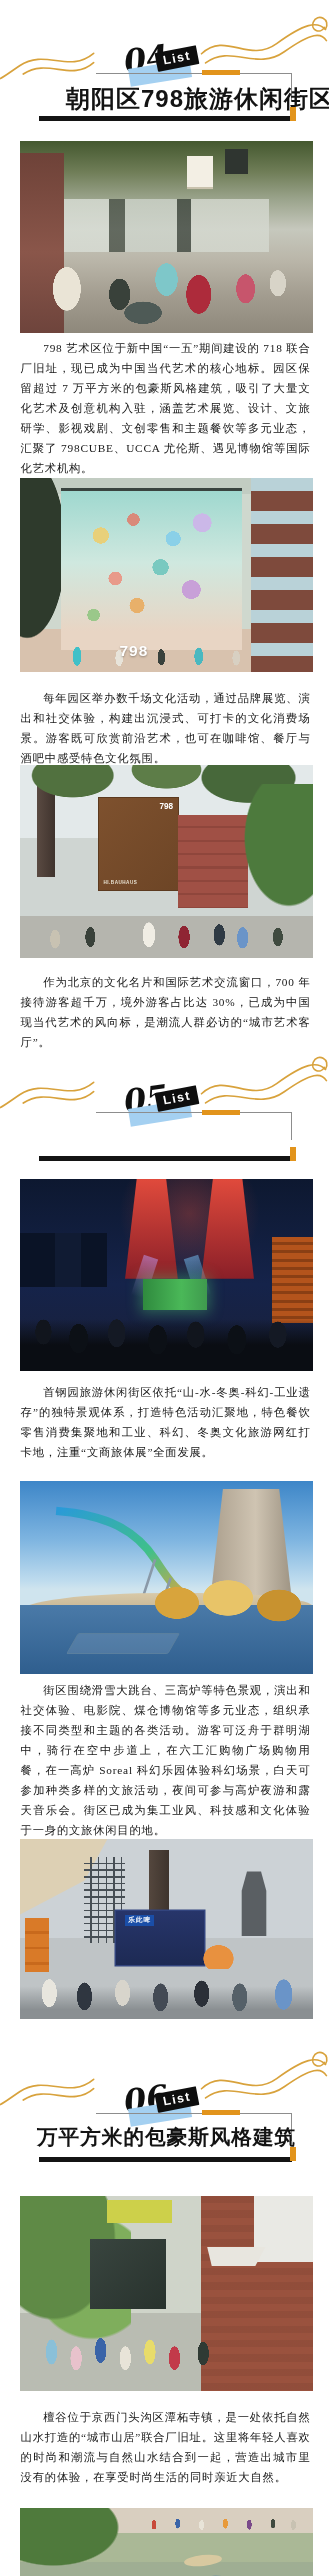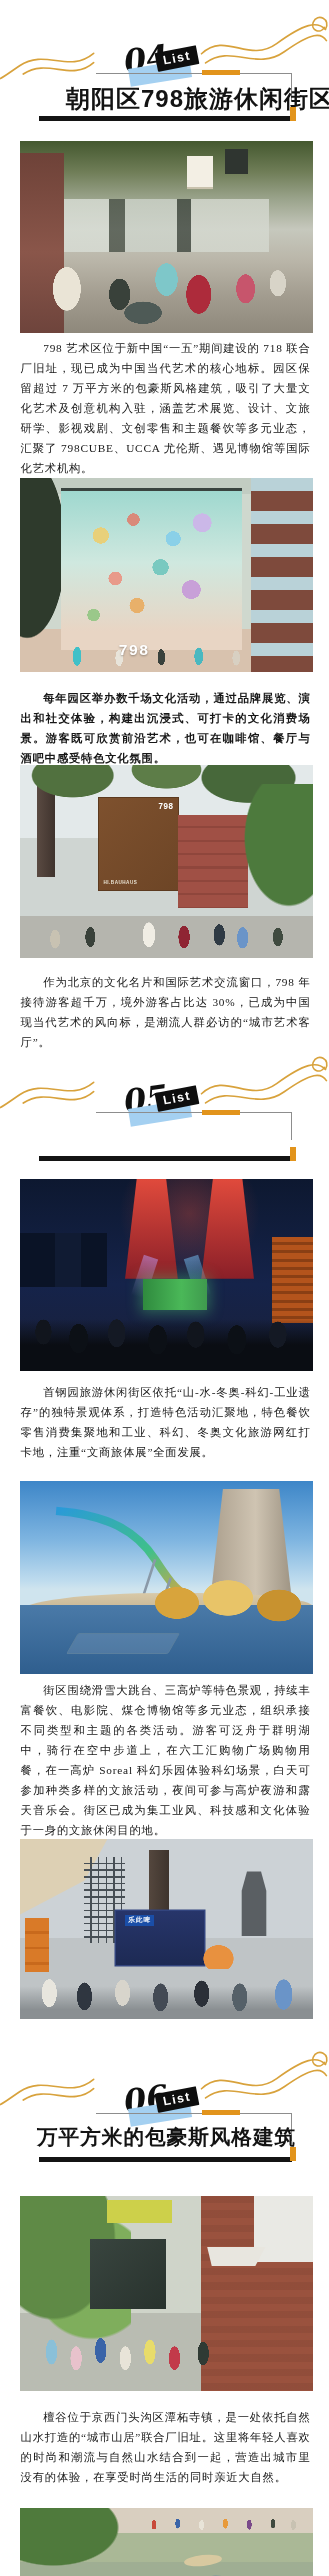--- a/index.html
+++ b/index.html
@@ -23,21 +23,21 @@
   .title{position:absolute;font-weight:900;color:#131313;letter-spacing:1px;white-space:nowrap;line-height:1;}
   .t-underline{position:absolute;left:39px;width:253px;height:4.6px;background:#141414;}
   .t-accent{position:absolute;left:290px;width:5.7px;height:14.4px;background:#e2941c;}
   
   .para{position:absolute;left:20.6px;width:290px;margin:0;font-family:"Liberation Serif",serif;
         font-size:11.3px;line-height:20px;letter-spacing:0.8px;color:#171717;
         text-align:justify;text-indent:2em;}
   
   .photo{position:absolute;left:19.6px;width:293px;overflow:hidden;background:#999;}
   .ph{position:absolute;}
-  .ovl{position:absolute;color:#fff;font-weight:700;font-family:Liberation Mono, monospace;}
+  .ovl{position:absolute;color:#fff;font-weight:700;}
   
   #p1{background:linear-gradient(180deg,#44582f 0%,#6f7d57 16%,#9aa38b 30%,#c6c8bd 46%,#bab6a9 62%,#a39d90 80%,#8e887b 100%);}
   #p1 .brick{left:0;top:6%;width:15%;height:94%;background:linear-gradient(180deg,#6e4238,#8a564a 55%,#6e443c);}
   #p1 .shops{left:15%;top:30%;width:70%;height:28%;background:linear-gradient(90deg,#d9ded6 0 22%,#4a5248 22% 30%,#cdd3ca 30% 55%,#3e463e 55% 62%,#d5d9d0 62% 100%);opacity:.8;}
   #p1 .sign{left:57%;top:8%;width:9%;height:16%;background:#f3efe4;box-shadow:0 2.1px 0 #c9c2ad;}
   #p1 .sign2{left:70%;top:4%;width:8%;height:13%;background:#2f3530;}
   #p1 .crowd{left:0;bottom:0;width:100%;height:48%;background:
       radial-gradient(ellipse 23px 36px at 16% 52%, #eae4d6 0 60%, transparent 61%),
       radial-gradient(ellipse 20.6px 32px at 61% 58%, #ad2b3b 0 60%, transparent 61%),
       radial-gradient(ellipse 18.5px 27px at 50% 42%, #7ec7c9 0 60%, transparent 61%),
@@ -218,35 +218,35 @@
   <p class="para" style="top:338px;">798 艺术区位于新中国“一五”期间建设的 718 联合厂旧址，现已成为中国当代艺术的核心地标。园区保留超过 7 万平方米的包豪斯风格建筑，吸引了大量文化艺术及创意机构入驻，涵盖艺术展览、设计、文旅研学、影视戏剧、文创零售和主题餐饮等多元业态，汇聚了 798CUBE、UCCA 尤伦斯、遇见博物馆等国际化艺术机构。</p>
 
   <div class="photo" id="p2" style="top:478px;height:194px;">
     <div class="ph treeL"></div>
     <div class="ph wall"></div>
     <div class="ph bldgR"></div>
     <div class="ph people"></div>
     <div class="ovl">798</div>
   </div>
 
-  <p class="para" style="top:688px;font-weight:bold;">每年园区举办数千场文化活动，通过品牌展览、演出和社交体验，构建出沉浸式、可打卡的文化消费场景。游客既可欣赏前沿艺术，也可在咖啡馆、餐厅与酒吧中感受特色文化氛围。</p>
+  <p class="para" style="top:688px;">每年园区举办数千场文化活动，通过品牌展览、演出和社交体验，构建出沉浸式、可打卡的文化消费场景。游客既可欣赏前沿艺术，也可在咖啡馆、餐厅与酒吧中感受特色文化氛围。</p>
 
   <div class="photo" id="p3" style="top:765px;height:193px;">
     <div class="ph chimney"></div>
     <div class="ph foliage"></div>
     <div class="ph board">
       <div class="ovl">798</div>
       <div class="sub">HI.BAUHAUS</div>
     </div>
     <div class="ph redb"></div>
     <div class="ph treeR"></div>
     <div class="ph crowd"></div>
   </div>
 
-  <p class="para" style="top:972px;">作为北京的文化名片和国际艺术交流窗口，798 年接待游客超千万，境外游客占比达 30%，已成为中国现当代艺术的风向标，是潮流人群必访的“城市艺术客厅”。</p>
+  <p class="para" style="top:972px;">作为北京的文化名片和国际艺术交流窗口，700 年接待游客超千万，境外游客占比达 30%，已成为中国现当代艺术的风向标，是潮流人群必访的“城市艺术客厅”。</p>
 
   <div class="wave" style="right:-4.1px;top:1043px;width:135px;height:66px;">
     <svg viewBox="0 0 260 130">
         <path d="M2 100 C 50 55, 95 120, 150 80 S 230 35, 246 52"></path>
         <path d="M10 118 C 60 80, 110 135, 165 96 S 238 58, 248 74"></path>
         <path d="M246 52 c 12 -20, -16 -34, -24 -14 c -6 16, 14 24, 22 10"></path>
       </svg>
   </div>
   <div class="wave" style="left:-4.1px;top:1073px;width:99px;height:44px;">
     <svg viewBox="0 0 190 85">
@@ -289,21 +289,21 @@
         </defs>
       <path d="M70 58 C 170 66, 225 96, 262 152 C 292 198, 308 220, 342 232" stroke="url(#g5)" stroke-width="16" fill="none"></path>
       <path d="M262 152 L 236 232 M 292 188 L 276 236" stroke="#8a99a8" stroke-width="5" fill="none"></path>
     </svg>
     <div class="ph shore"></div>
     <div class="ph lake"></div>
     <div class="ph gold"></div>
     <div class="ph floatline"></div>
   </div>
 
-  <p class="para" style="top:1680px;">街区围绕滑雪大跳台、三高炉等特色景观，持续丰富餐饮、电影院、煤仓博物馆等多元业态，组织承接不同类型和主题的各类活动。游客可泛舟于群明湖中，骑行在空中步道上，在六工汇购物广场购物用餐，在一高炉 Soreal 科幻乐园体验科幻场景，白天可参加种类多样的文旅活动，夜间可参与高炉夜游和露天音乐会。街区已成为集工业风、科技感和文化体验于一身的文旅休闲目的地。</p>
+  <p class="para" style="top:1680px;">街区围绕滑雪大跳台、三高炉等特色景观，演出和社交体验、电影院、煤仓博物馆等多元业态，组织承接不同类型和主题的各类活动。游客可泛舟于群明湖中，骑行在空中步道上，在六工汇购物广场购物用餐，在一高炉 Soreal 科幻乐园体验科幻场景，白天可参加种类多样的文旅活动，夜间可参与高炉夜游和露天音乐会。街区已成为集工业风、科技感和文化体验于一身的文旅休闲目的地。</p>
 
   <div class="photo" id="p6" style="top:1839px;height:180px;">
     <div class="ph canopy"></div>
     <div class="ph steel1"></div>
     <div class="ph steel2"></div>
     <div class="ph furnace"></div>
     <div class="ph banner"></div>
     <div class="ph stage">
       <div class="ovl">乐此啤</div>
     </div>

